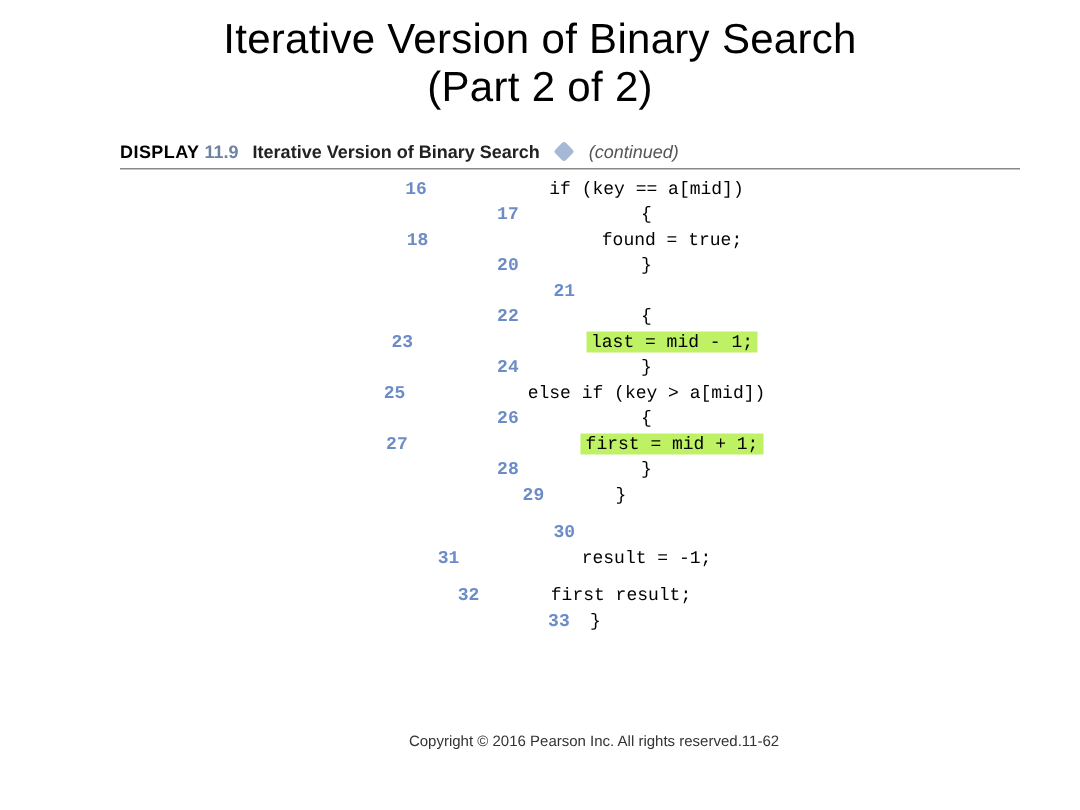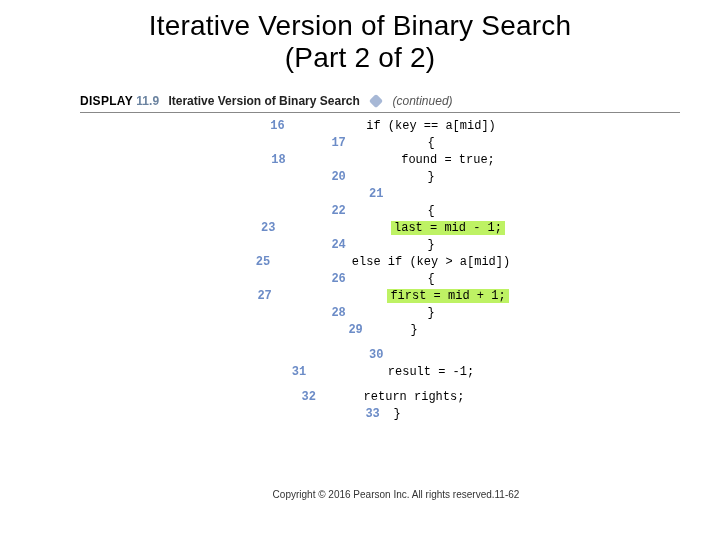--- a/index.html
+++ b/index.html
@@ -97,21 +97,21 @@
       <div class="row">
         <div class="ln">30</div>
       </div>
       <div class="row">
         <div class="ln">31</div>
         <div class="ind2">result = -1;</div>
       </div>
       <div class="spacer"></div>
       <div class="row">
         <div class="ln">32</div>
-        <div class="ind1">return rights;</div>
+        <div class="ind1">first result;</div>
       </div>
       <div class="row">
         <div class="ln">33</div>
         <div class="ind0">}</div>
       </div>
     </div>
 
   <div class="footer">
     <span>Copyright © 2016 Pearson Inc. All rights reserved.</span>
     <span>11-62</span>

